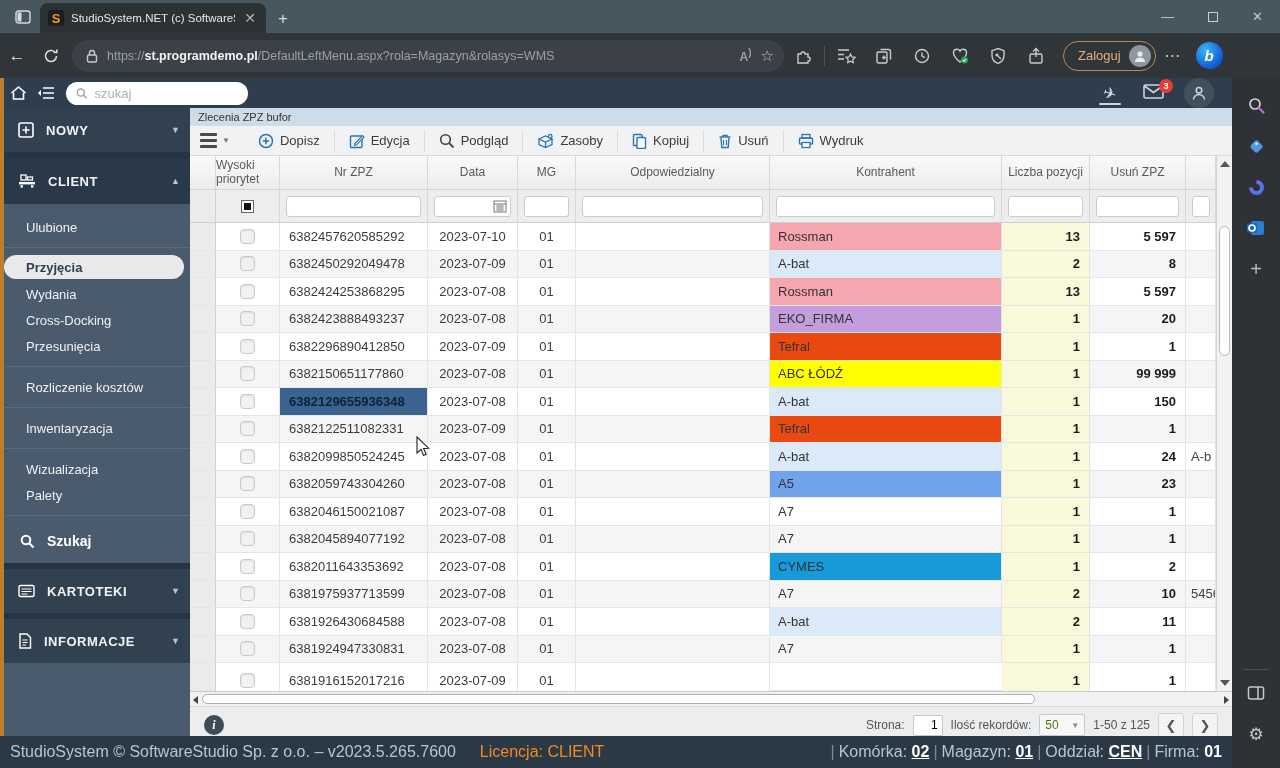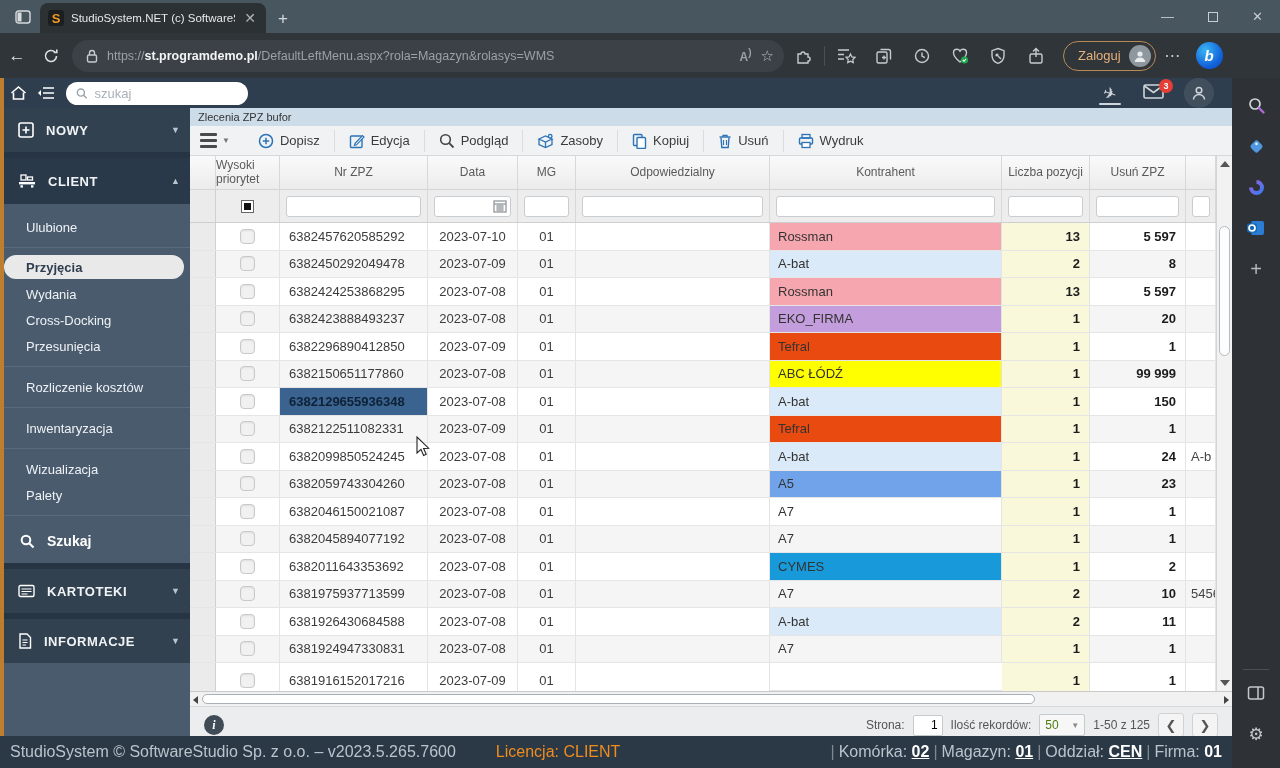--- a/index.html
+++ b/index.html
@@ -124,21 +124,21 @@
   .tfooter{flex:1;background:#ebedee;display:flex;align-items:center;padding:0 14px;gap:8px}
   .info-ic{width:20px;height:20px;border-radius:50%;background:#3f4b57;color:#fff;font-size:12px;font-weight:bold;display:flex;align-items:center;justify-content:center;font-family:"Liberation Serif",serif;font-style:italic}
   .pg-right{margin-left:auto;display:flex;align-items:center;gap:8px;font-size:12px;color:#555}
   .pg-input{width:30px;height:21px;border:1px solid #c5cacd;border-radius:2px;background:#fff;text-align:right;font-size:12px;padding:0 4px;outline:none;font-family:inherit}
   .pg-select{width:46px;height:22px;border:1px solid #c5cacd;border-radius:2px;background:#f7f7f7;display:flex;align-items:center;justify-content:space-between;padding:0 5px;font-size:12px;color:#444}
   .pg-select .v{color:#4d7c0f}.pg-select .c{font-size:8px;color:#888}
   .pg-btn{width:26px;height:24px;border:1px solid #d2d2d2;border-radius:3px;background:#f4f4f4;display:flex;align-items:center;justify-content:center;color:#555;font-size:13px}
 
   
   .statusbar{position:absolute;bottom:0;left:0;width:1232px;height:24px;background:#2b3946;display:flex;align-items:center;padding:16px 10px;font-size:16px;color:#b9c4cd}
-  .lic{color:#f08c1e;margin-left:40px}
+  .lic{color:#f08c1e;margin-left:24px}
   .sb-right{margin-left:auto;display:flex;gap:4px;align-items:center}
   .sb-kv b{color:#fff}
   .sb-kv b.u{text-decoration:underline}
   .sb-pipe{color:#7d8a96}
 
   
   .cursor{position:absolute;left:413px;top:436px;z-index:99;pointer-events:none}
 </style>
 </head>
 <body>

